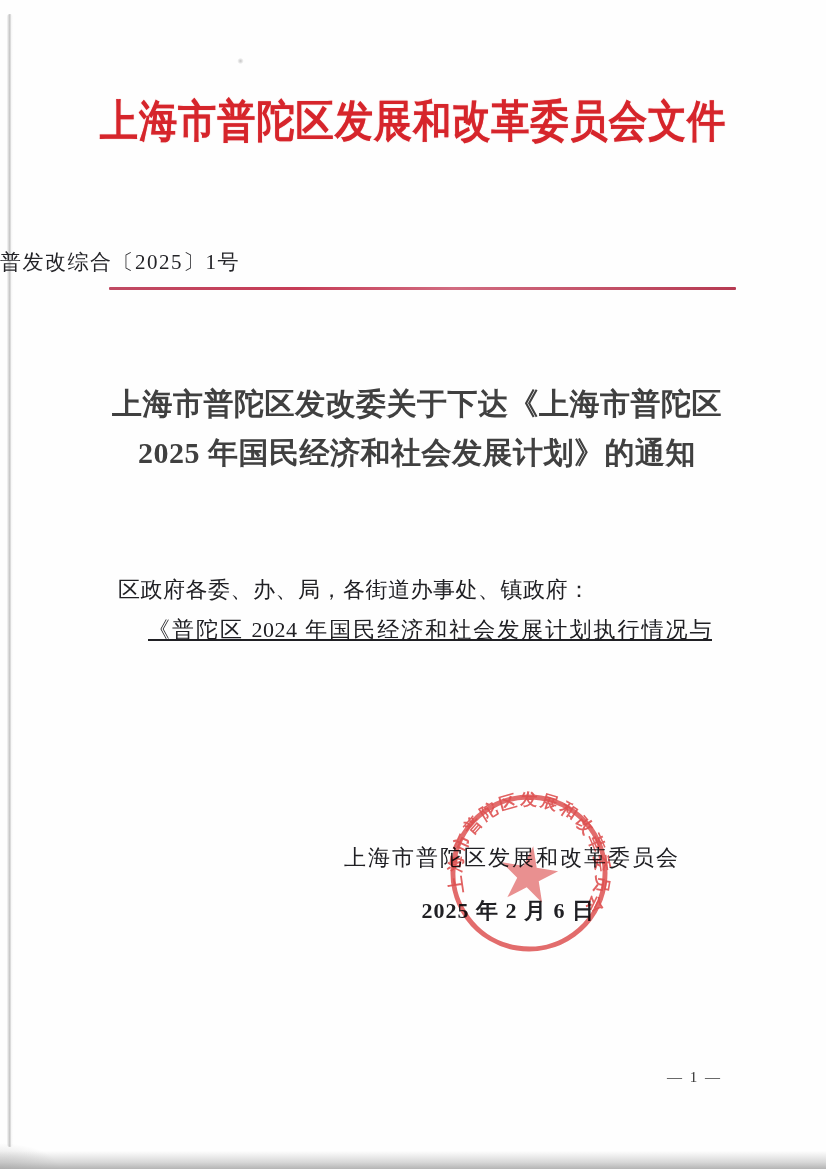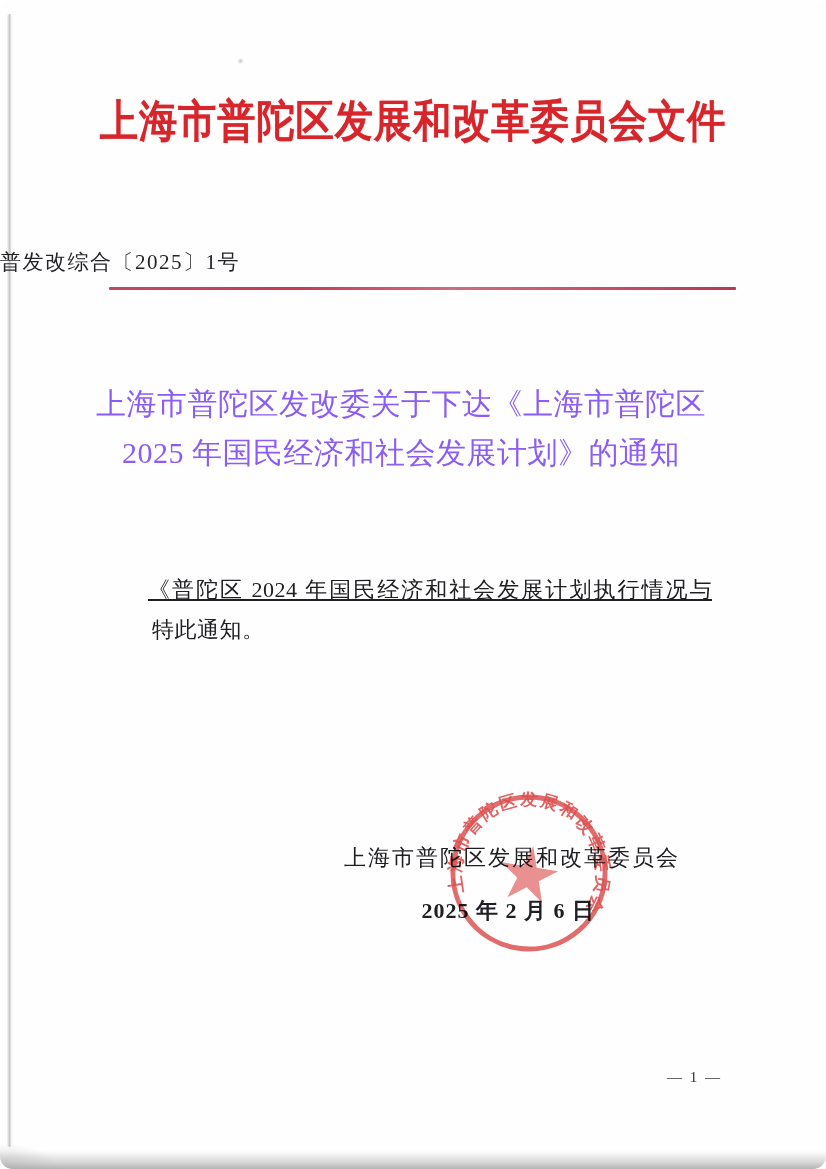--- a/index.html
+++ b/index.html
@@ -3,21 +3,20 @@
 <meta charset="utf-8">
 <style>
   html,body{margin:0;padding:0;background:#ffffff;}
   .page{
     position:relative;
     width:826px;height:1169px;
     background:#fefefe;
     overflow:hidden;
     font-family:"Liberation Serif","DejaVu Serif",serif;
     color:#1d1d1f;
-    border-radius:13px;
   }
   
   .edge-left{
     position:absolute;left:7px;top:14px;bottom:22px;width:6px;
     background:linear-gradient(to right, rgba(120,120,120,.05), rgba(150,150,150,.55) 45%, rgba(225,225,225,.25) 75%, transparent);
     border-radius:3px;
   }
   .edge-bottom{
     position:absolute;left:0;right:0;bottom:0;height:18px;
     background:linear-gradient(to bottom, rgba(255,255,255,0) 0%, rgba(185,185,185,.55) 62%, rgba(168,168,168,.85) 100%);
@@ -49,25 +48,25 @@
     letter-spacing:1.5px;
     color:#242428;
   }
   .red-rule{
     position:absolute;top:287px;left:109px;width:627px;height:2.5px;
     background:linear-gradient(to right,#c04a63,#c63c56 30%,#d16b80 55%,#b63a52);
     border-radius:1px;
   }
   
   .doc-title{
-    position:absolute;top:379px;left:48px;width:706px;
+    position:absolute;top:379px;left:64px;width:706px;
     text-align:center;
-    font-size:30px;font-weight:normal;
+    font-size:30px;font-weight:bold;
     line-height:49px;
-    color:#8b5cf6;
+    color:#404040;
     letter-spacing:.5px;
   }
   
   .body-block{
     position:absolute;top:570px;left:118px;width:594px;
     font-size:22px;line-height:40px;
     color:#202024;
     letter-spacing:.5px;
   }
   .line-justify{text-align:justify;text-align-last:justify;text-decoration:underline;}
@@ -110,22 +109,22 @@
   <div class="doc-number">普发改综合〔2025〕1号</div>
 
   <div class="red-rule"></div>
 
   <div class="doc-title">
     <div>上海市普陀区发改委关于下达《上海市普陀区</div>
     <div>2025 年国民经济和社会发展计划》的通知</div>
   </div>
 
   <div class="body-block">
+    <div>区政府各委、办、局，各街道办事处、镇政府：</div>
     <div class="line-justify indent-hang">《普陀区 2024 年国民经济和社会发展计划执行情况与</div>
-    <div class="indent">特此通知。</div>
   </div>
 
   <div class="signature">上海市普陀区发展和改革委员会</div>
   <div class="sign-date">2025 年 2 月 6 日</div>
 
   <div class="seal">
     <svg width="172" height="172" viewBox="0 0 172 172">
       <circle cx="86" cy="86" r="76" fill="none" stroke="#dd4a4a" stroke-width="5" opacity="0.88"></circle>
       <path id="sealArc" d="M 23.4 112.6 A 68 68 0 1 1 148.6 112.6" fill="none"></path>
       <text font-size="17" font-weight="bold" fill="#dc4343" opacity="0.9" letter-spacing="2.5" font-family="Liberation Serif, DejaVu Serif, serif">

